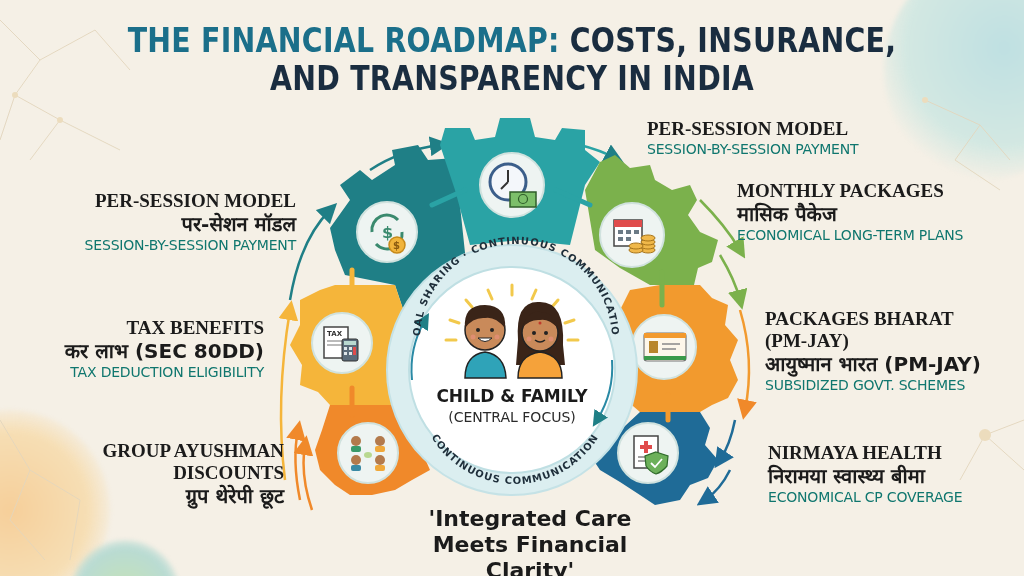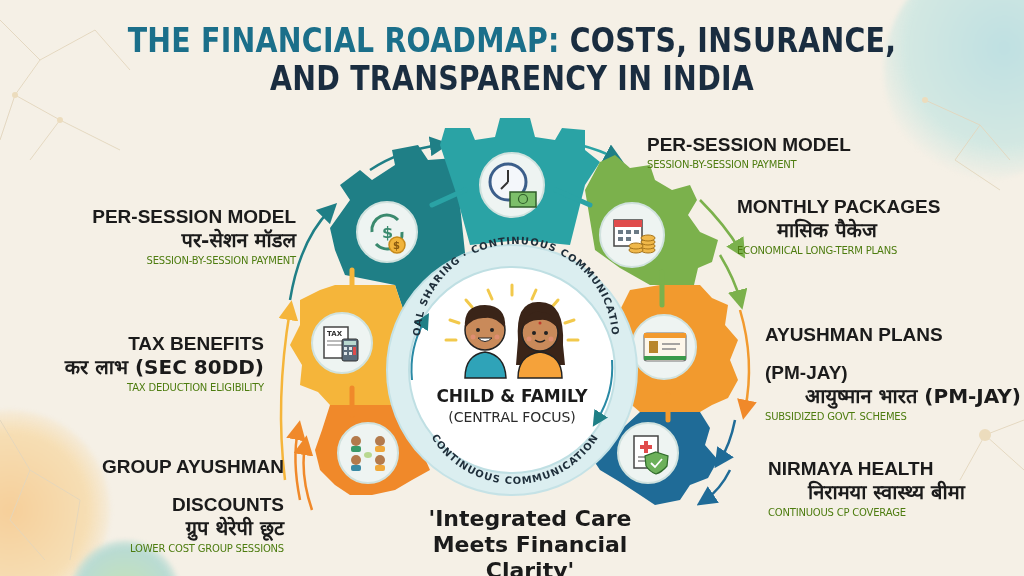--- a/index.html
+++ b/index.html
@@ -19,23 +19,23 @@
 
   .title {
     position:absolute; left:0; width:1024px; top:22px; text-align:center;
     font-weight:bold; font-size:33px; line-height:38px; letter-spacing:0.3px;
     color:#1a2d40; font-family:"DejaVu Sans", sans-serif;
     transform:scaleX(0.86); transform-origin:center top;
   }
   .title .accent { color:#1b6f8a; }
 
   .label { position:absolute; color:#1b1b1b; }
-  .label .h { font-weight:bold; font-size:19px; line-height:22px; font-family:Liberation Sans, sans-serif;margin-top:16px; }
-  .label .hi { font-weight:bold; font-size:20px; line-height:24px; font-family:"DejaVu Sans", sans-serif;margin-left:40px; }
-  .label .s { font-size:10px; line-height:18px; color:#4d7c0f; font-family:"DejaVu Sans", sans-serif; letter-spacing:-0.2px; }
+  .label .h { font-weight:bold; font-size:19px; line-height:22px; font-family:Liberation Serif, serif; }
+  .label .hi { font-weight:bold; font-size:20px; line-height:24px; font-family:"DejaVu Sans", sans-serif; }
+  .label .s { font-size:14px; line-height:18px; color:#0f766e; font-family:"DejaVu Sans", sans-serif; letter-spacing:-0.2px; }
   .left { text-align:right; }
   .right { text-align:left; }
 
   .tagline {
     position:absolute; left:390px; width:280px; top:506px; text-align:center;
     font-weight:bold; font-size:22px; line-height:26px; color:#1b1b1b;
     font-family:"DejaVu Sans", sans-serif;
   }
   .diagram { position:absolute; left:0; top:0; width:1024px; height:576px; }
 </style>
@@ -299,43 +299,42 @@
 <div class="label left" style="right:760px; top:317px;">
   <div class="h">TAX BENEFITS</div>
   <div class="hi">कर लाभ (SEC 80DD)</div>
   <div class="s">TAX DEDUCTION ELIGIBILITY</div>
 </div>
 
 <div class="label left" style="right:740px; top:440px;">
   <div class="h">GROUP AYUSHMAN</div>
   <div class="h">DISCOUNTS</div>
   <div class="hi">ग्रुप थेरेपी छूट</div>
-  <div class="s">LOWER COST GROUP SESSIONS</div>
 </div>
 
 <div class="label right" style="left:647px; top:118px;">
   <div class="h">PER-SESSION MODEL</div>
   <div class="s">SESSION-BY-SESSION PAYMENT</div>
 </div>
 
 <div class="label right" style="left:737px; top:180px;">
   <div class="h">MONTHLY PACKAGES</div>
   <div class="hi">मासिक पैकेज</div>
   <div class="s">ECONOMICAL LONG-TERM PLANS</div>
 </div>
 
 <div class="label right" style="left:765px; top:308px;">
-  <div class="h">AYUSHMAN PLANS</div>
+  <div class="h">PACKAGES BHARAT</div>
   <div class="h">(PM-JAY)</div>
   <div class="hi">आयुष्मान भारत (PM-JAY)</div>
   <div class="s">SUBSIDIZED GOVT. SCHEMES</div>
 </div>
 
 <div class="label right" style="left:768px; top:442px;">
   <div class="h">NIRMAYA HEALTH</div>
   <div class="hi">निरामया स्वास्थ्य बीमा</div>
-  <div class="s">CONTINUOUS CP COVERAGE</div>
+  <div class="s">ECONOMICAL CP COVERAGE</div>
 </div>
 
 <div class="tagline">
   <div>'Integrated Care</div>
   <div>Meets Financial Clarity'</div>
 </div>
 
 </body></html>

